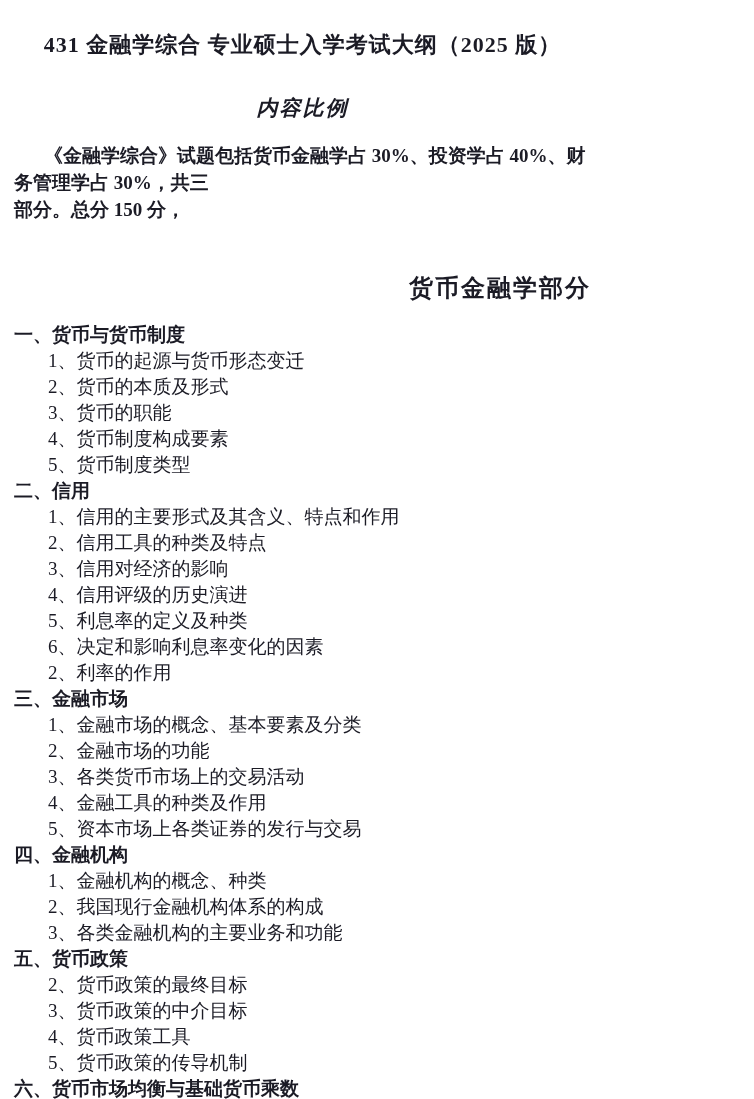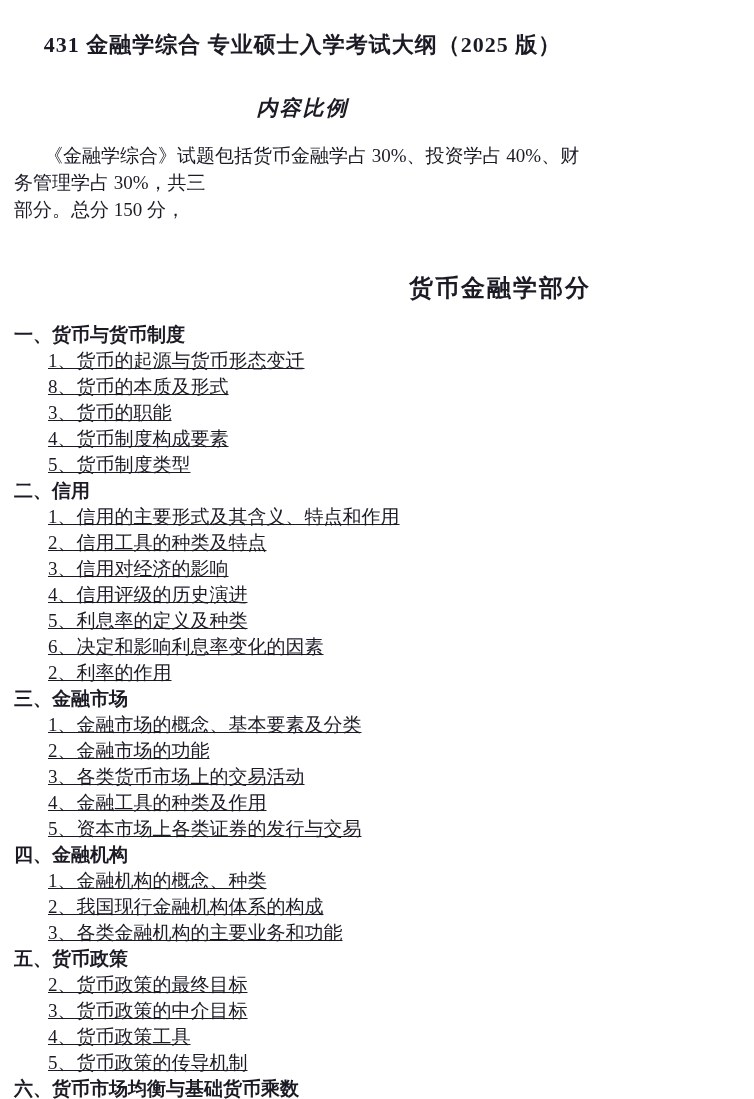--- a/index.html
+++ b/index.html
@@ -33,20 +33,21 @@
     font-weight: bold;
     line-height: 28px;
     text-align: center;
     letter-spacing: 2px;
     font-style: italic;
   }
   .intro {
     margin: 20px 0 0 0;
     font-size: 19px;
     line-height: 27px;
+    font-weight: bold;
   }
   .intro-line-first {
     text-indent: 30px;
   }
   .part-heading {
     margin: 49px 0 0 0;
     font-size: 24px;
     font-weight: bold;
     line-height: 32px;
     text-align: right;
@@ -55,21 +56,20 @@
   .outline {
     margin: 18px 0 0 0;
     font-size: 19px;
     line-height: 26px;
   }
   .outline-heading {
     font-weight: bold;
   }
   .outline-item {
     margin-left: 34px;
-    text-decoration: underline;
   }
 </style>
 </head>
 <body>
 
 <div class="page">
 
   <div class="doc-title">431 金融学综合 专业硕士入学考试大纲（2025 版）</div>
 
   <div class="content-ratio-heading">内容比例</div>
@@ -78,21 +78,21 @@
     <div class="intro-line-first">《金融学综合》试题包括货币金融学占 30%、投资学占 40%、财务管理学占 30%，共三</div>
     <div>部分。总分 150 分，</div>
   </div>
 
   <div class="part-heading">货币金融学部分</div>
 
   <div class="outline">
 
     <div class="outline-heading">一、货币与货币制度</div>
     <div class="outline-item">1、货币的起源与货币形态变迁</div>
-    <div class="outline-item">8、货币的本质及形式</div>
+    <div class="outline-item">2、货币的本质及形式</div>
     <div class="outline-item">3、货币的职能</div>
     <div class="outline-item">4、货币制度构成要素</div>
     <div class="outline-item">5、货币制度类型</div>
 
     <div class="outline-heading">二、信用</div>
     <div class="outline-item">1、信用的主要形式及其含义、特点和作用</div>
     <div class="outline-item">2、信用工具的种类及特点</div>
     <div class="outline-item">3、信用对经济的影响</div>
     <div class="outline-item">4、信用评级的历史演进</div>
     <div class="outline-item">5、利息率的定义及种类</div>

